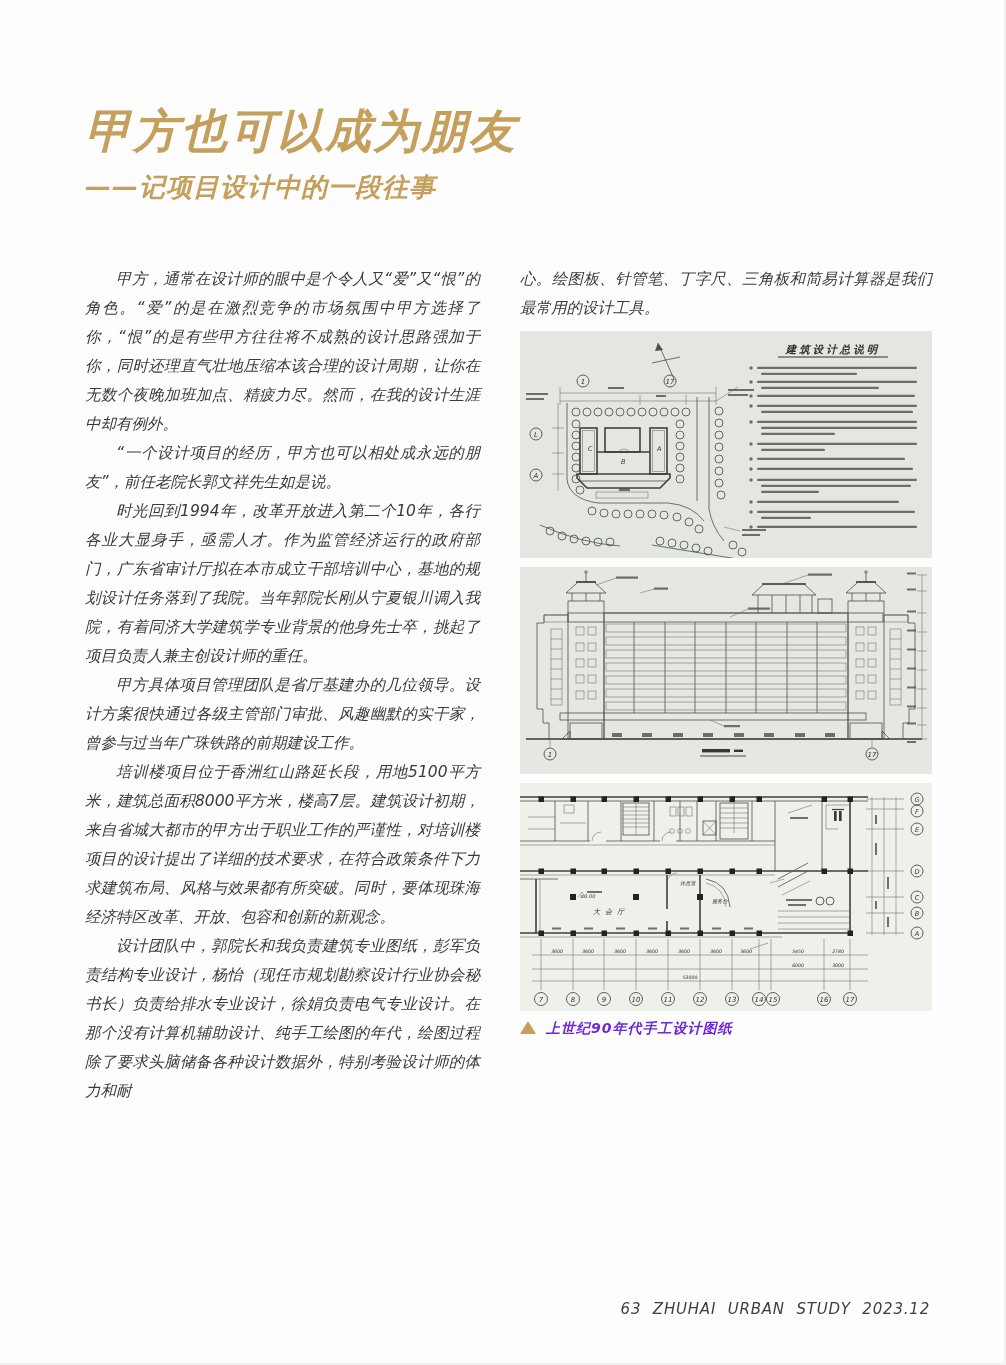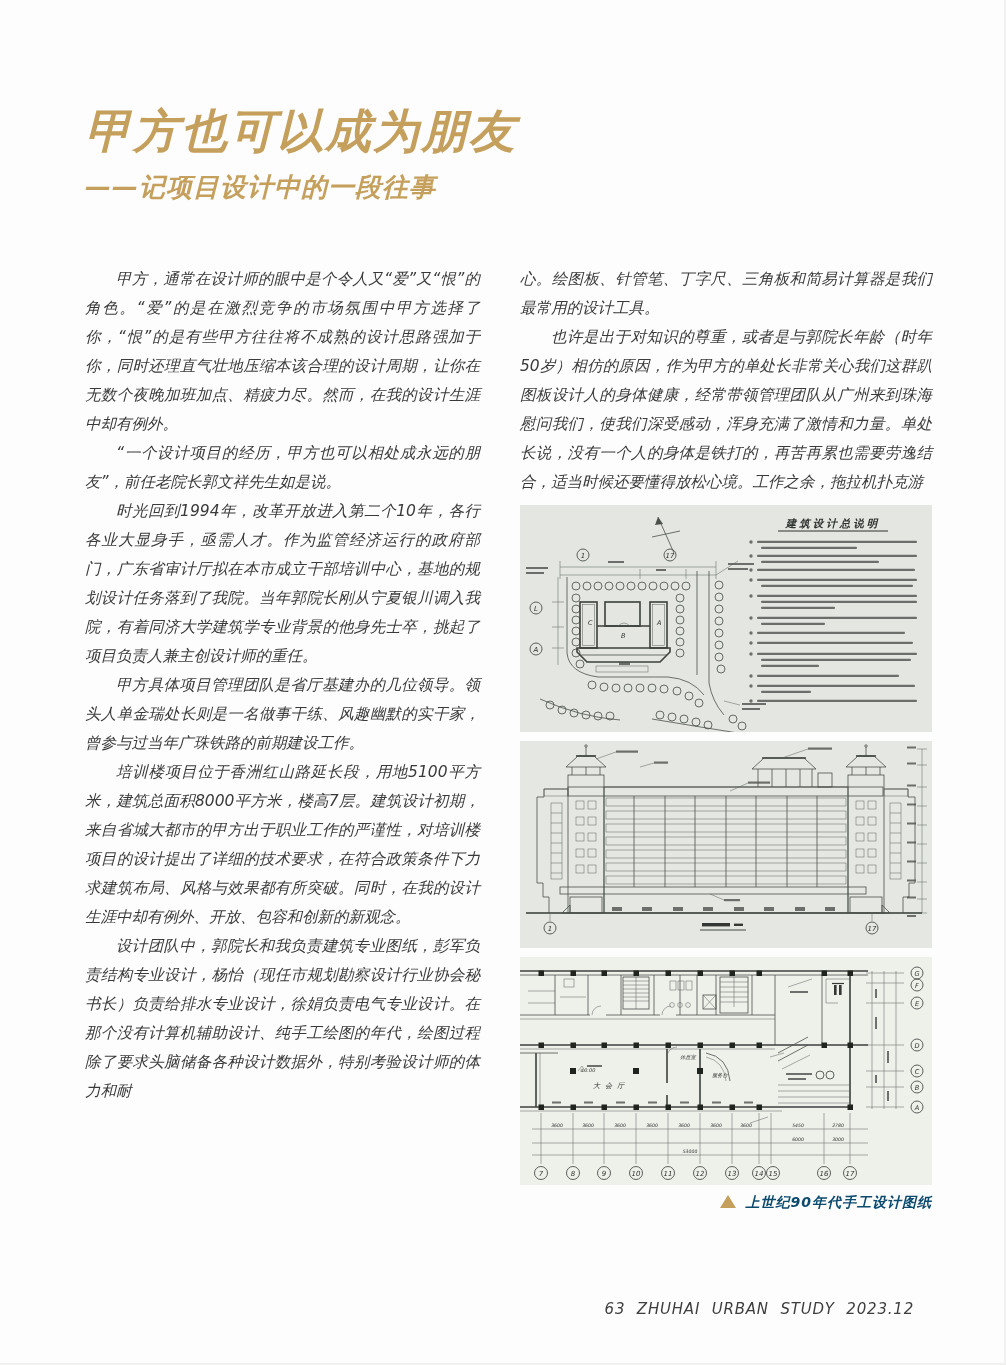--- a/index.html
+++ b/index.html
@@ -32,31 +32,31 @@
   .para {
     font-size:15.5px; line-height:29px; color:#3a3a3a;
     text-align:justify; text-justify:inter-character;
     text-indent:2em; word-break:break-all;
   }
   .para.noindent { text-indent:0; }
   
   .figure { margin-top:8px; }
   .drawing { display:block; width:412px; margin-bottom:9px; }
   .caption {
-    margin-top:6px; text-align:right; font-size:14px; font-weight:700;
-    color:#0c4a6e; letter-spacing:1px;
+    margin-top:6px; text-align:left; font-size:14px; font-weight:700;
+    color:#6d28d9; letter-spacing:1px;
   }
   .caption .tri {
     display:inline-block; width:0; height:0; margin-right:10px;
     border-left:8px solid transparent; border-right:8px solid transparent;
     border-bottom:13px solid #c5a05c; vertical-align:-1px;
   }
   
   .footer {
-    position:absolute; top:1300px; right:92px;
+    position:absolute; top:1300px; right:76px;
     font-size:15px; font-weight:500; color:#3e3e3e;
     letter-spacing:0.8px; word-spacing:6px;
   }
   
   .ln  { stroke:#4b504b; fill:none; stroke-width:0.8; }
   .lt  { stroke:#5b605b; fill:none; stroke-width:0.5; }
   .w   { stroke:#3c413c; fill:none; stroke-width:1.6; }
   .blk { fill:#20241f; stroke:none; }
   .tr  { fill:none; stroke:#565b56; stroke-width:0.9; }
   .ps  { fill:#4c504c; opacity:0.8; }
@@ -72,28 +72,27 @@
     <h1 class="title">甲方也可以成为朋友</h1>
     <div class="subtitle">——记项目设计中的一段往事</div>
   </div>
 
   <div class="columns">
 
     <div class="col col-left">
       <p class="para">甲方，通常在设计师的眼中是个令人又“爱”又“恨”的角色。“爱”的是在激烈竞争的市场氛围中甲方选择了你，“恨”的是有些甲方往往将不成熟的设计思路强加于你，同时还理直气壮地压缩本该合理的设计周期，让你在无数个夜晚加班加点、精疲力尽。然而，在我的设计生涯中却有例外。</p>
       <p class="para">“一个设计项目的经历，甲方也可以相处成永远的朋友”，前任老院长郭文祥先生如是说。</p>
       <p class="para">时光回到1994年，改革开放进入第二个10年，各行各业大显身手，亟需人才。作为监管经济运行的政府部门，广东省审计厅拟在本市成立干部培训中心，基地的规划设计任务落到了我院。当年郭院长刚从宁夏银川调入我院，有着同济大学建筑学专业背景的他身先士卒，挑起了项目负责人兼主创设计师的重任。</p>
-      <p class="para">甲方具体项目管理团队是省厅基建办的几位领导。领头人单金瑞处长则是一名做事干练、风趣幽默的实干家，曾参与过当年广珠铁路的前期建设工作。</p>
-      <p class="para">培训楼项目位于香洲红山路延长段，用地5100平方米，建筑总面积8000平方米，楼高7层。建筑设计初期，来自省城大都市的甲方出于职业工作的严谨性，对培训楼项目的设计提出了详细的技术要求，在符合政策条件下力求建筑布局、风格与效果都有所突破。同时，在我的设计生涯中却有例外、开放、包容和创新的新观念。</p>
+      <p class="para">甲方具体项目管理团队是省厅基建办的几位领导。设计方案很快通过各级主管部门审批、风趣幽默的实干家，曾参与过当年广珠铁路的前期建设工作。</p>
+      <p class="para">培训楼项目位于香洲红山路延长段，用地5100平方米，建筑总面积8000平方米，楼高7层。建筑设计初期，来自省城大都市的甲方出于职业工作的严谨性，对培训楼项目的设计提出了详细的技术要求，在符合政策条件下力求建筑布局、风格与效果都有所突破。同时，要体现珠海经济特区改革、开放、包容和创新的新观念。</p>
       <p class="para">设计团队中，郭院长和我负责建筑专业图纸，彭军负责结构专业设计，杨怡（现任市规划勘察设计行业协会秘书长）负责给排水专业设计，徐娟负责电气专业设计。在那个没有计算机辅助设计、纯手工绘图的年代，绘图过程除了要求头脑储备各种设计数据外，特别考验设计师的体力和耐</p>
     </div>
 
     <div class="col col-right">
       <p class="para noindent">心。绘图板、针管笔、丁字尺、三角板和简易计算器是我们最常用的设计工具。</p>
-      <p class="para">也许是出于对知识的尊重，或者是与郭院长年龄（时年50岁）相仿的原因，作为甲方的单处长非常关心我们这群趴图板设计人的身体健康，经常带领管理团队从广州来到珠海慰问我们，使我们深受感动，浑身充满了激情和力量。单处长说，没有一个人的身体是铁打的，再苦再累也需要劳逸结合，适当时候还要懂得放松心境。工作之余，拖拉机扑克游</p>
 
       <div class="figure">
 
         <svg class="drawing" viewBox="0 0 412 227" width="412" height="227" xmlns="http://www.w3.org/2000/svg">
           <defs>
             <pattern id="hp1" width="4" height="4" patternUnits="userSpaceOnUse">
               <path d="M0 4 L4 0" stroke="#6b706b" stroke-width="0.6"></path>
             </pattern>
           </defs>
           <rect x="0" y="0" width="412" height="227" fill="#e3e6e1"></rect>

